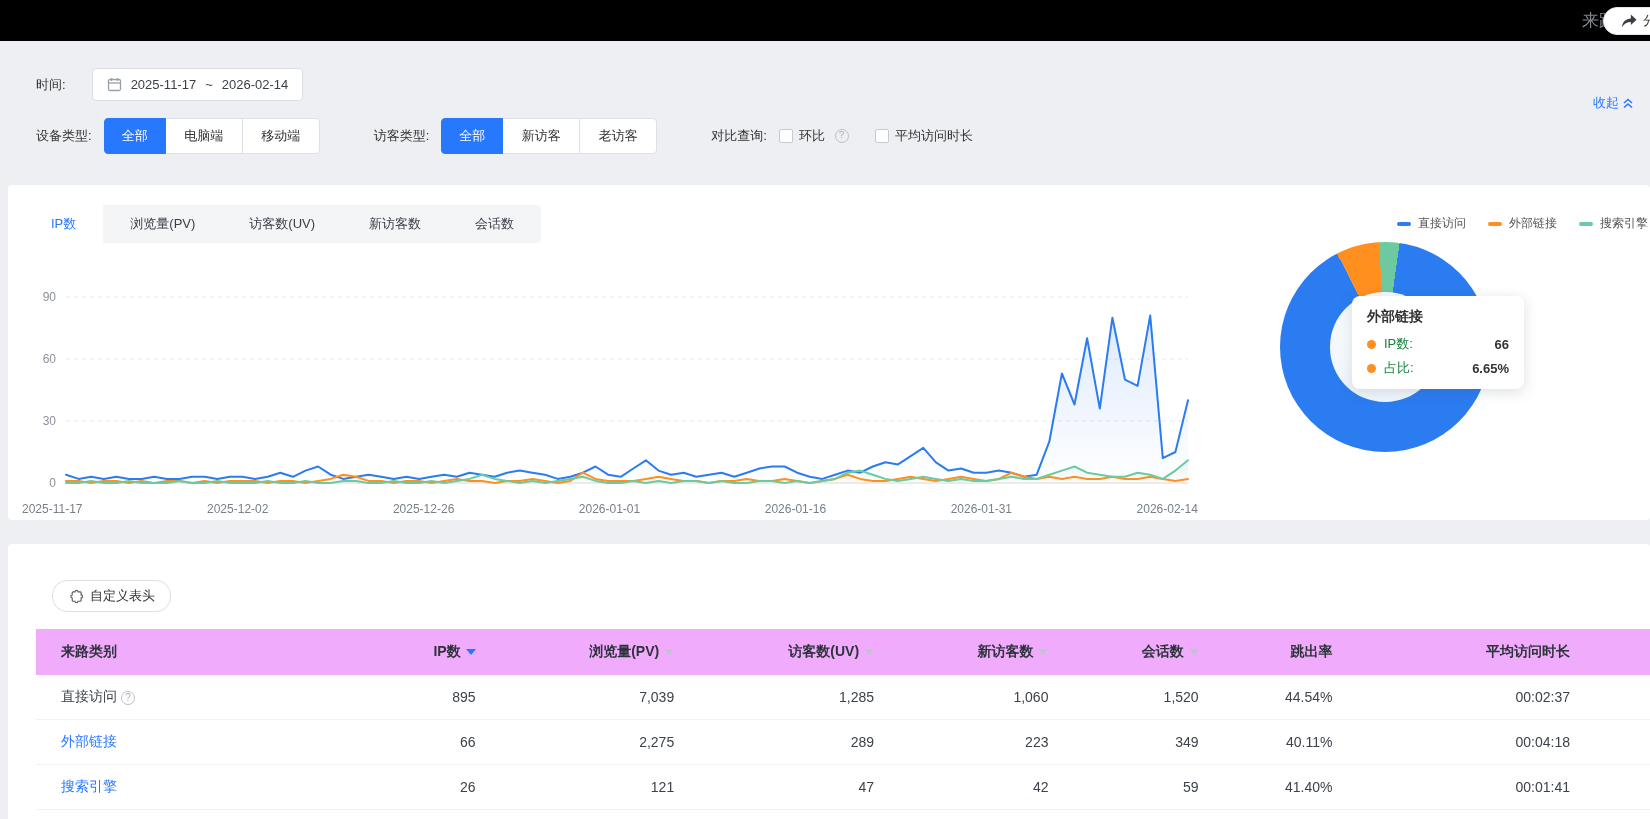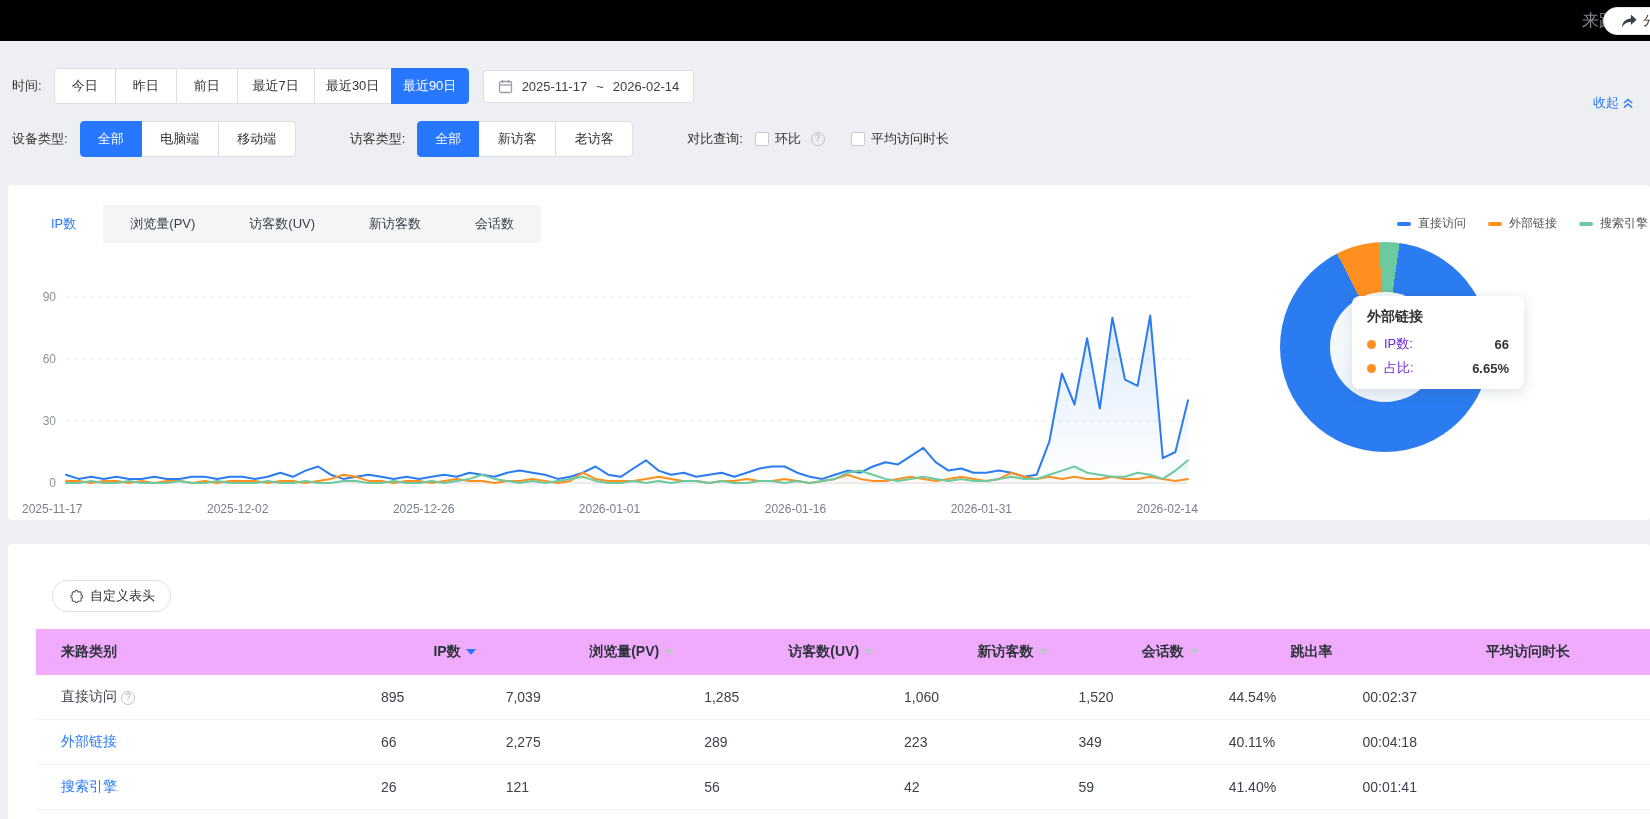--- a/index.html
+++ b/index.html
@@ -9,21 +9,21 @@
   
   .topbar { position:relative; background:#000000; height:42px; line-height:42px; padding-left:21px; border-bottom:1px solid #eceef1;text-align:right; }
   .page-title { font-size:17px; color:#83878f; }
   .share-pill { position:absolute; top:7px; right:-36px; background:#fff; border:1px solid #e4e6ea; border-radius:16px;
     padding:5px 16px; display:flex; align-items:center; gap:6px; line-height:16px; box-shadow:0 1px 4px rgba(0,0,0,.08); cursor:pointer; }
   .share-pill svg { display:block; }
 
   
   .filters { position:relative; padding:26px 0 0 12px; height:143px; }
   .collapse-link { position:absolute; top:52px; right:16px; color:#2878ff; cursor:pointer; display:flex; align-items:center; gap:3px; }
-  .filter-row { display:flex; align-items:center; margin-bottom:17px; }
+  .filter-row { display:flex; align-items:center; margin-bottom:17px;margin-left:24px; }
   .flabel { margin-right:12px; color:#333; }
   .btn-group { display:flex; }
   .fbtn { background:#fff; border:1px solid #dcdfe6; padding:8px 0; width:62px; text-align:center; margin-left:-1px;
     cursor:pointer; color:#333; position:relative; }
   .btn-group .fbtn:first-child { border-radius:4px 0 0 4px; margin-left:0; }
   .btn-group .fbtn:last-child { border-radius:0 4px 4px 0; }
   .fbtn.wide { width:78px; }
   .fbtn.active { background:#2878ff; border-color:#2878ff; color:#fff; border-radius:4px; z-index:1; }
   .date-box { display:flex; align-items:center; gap:9px; border:1px solid #dcdfe6; border-radius:4px; background:#fff;
     padding:8px 14px; margin-left:14px; color:#3a3f47; cursor:pointer; }
@@ -56,31 +56,31 @@
 
   
   .donut { position:absolute; left:1272px; top:57px; width:210px; height:210px; border-radius:50%; }
   .donut::after { content:""; position:absolute; left:24%; top:24%; width:52%; height:52%; border-radius:50%;
     background:radial-gradient(circle at 50% 40%, #fbfdff 30%, #e9f2fb 100%); }
   .tooltip { position:absolute; left:1344px; top:111px; width:172px; background:#fff; border-radius:8px;
     box-shadow:0 3px 14px rgba(60,70,90,.18); padding:12px 15px 12px; z-index:2; }
   .tooltip-title { font-weight:bold; font-size:14px; color:#333; margin-bottom:9px; }
   .tt-row { display:flex; align-items:center; margin-top:6px; }
   .tt-dot { width:9px; height:9px; border-radius:50%; margin-right:8px; flex:none; }
-  .tt-label { color:#6d28d9; }
+  .tt-label { color:#15803d; }
   .tt-value { margin-left:auto; font-weight:bold; color:#333; }
 
   
   .custom-btn { margin-left:16px; display:inline-flex; align-items:center; gap:7px; background:#fff;
     border:1px solid #dcdfe6; border-radius:15px; padding:6px 15px; cursor:pointer; color:#333; }
   table { width:100%; border-collapse:collapse; margin-top:17px; font-size:14px; }
   th { background:#f0abfc; font-weight:bold; color:#2e333b; text-align:right; padding:14px 24px 14px 6px; white-space:nowrap; }
   th.first, td.first { text-align:left; padding-left:25px; }
   th.last, td.last { padding-right:80px; }
-  td { text-align:left; padding:13px 24px 13px 6px; border-bottom:1px solid #f0f2f5; color:#3c424b; }
+  td { text-align:right; padding:13px 24px 13px 6px; border-bottom:1px solid #f0f2f5; color:#3c424b; }
   .caret { display:inline-block; width:0; height:0; border-left:5px solid transparent; border-right:5px solid transparent;
     border-top:6px solid #c0c4cc; margin-left:5px; vertical-align:1px; }
   .caret.active { border-top-color:#2878ff; }
   .link { color:#2878ff; cursor:pointer; }
   col.c-cat { width:21%; }
 </style>
 </head>
 <body>
 
 <div class="topbar">
@@ -97,28 +97,20 @@
   <div class="collapse-link">
     <span>收起</span>
     <svg width="12" height="13" viewBox="0 0 12 13">
       <path d="M2 6 L6 2.5 L10 6" fill="none" stroke="#2878ff" stroke-width="1.6"></path>
       <path d="M2 10.5 L6 7 L10 10.5" fill="none" stroke="#2878ff" stroke-width="1.6"></path>
     </svg>
   </div>
 
   <div class="filter-row">
     <span class="flabel">时间:</span>
-    <div class="btn-group" id="time-group">
-        <div class="fbtn">今日</div>
-        <div class="fbtn">昨日</div>
-        <div class="fbtn">前日</div>
-        <div class="fbtn wide">最近7日</div>
-        <div class="fbtn wide">最近30日</div>
-        <div class="fbtn active wide">最近90日</div>
-      </div>
     <div class="date-box">
       <svg width="15" height="15" viewBox="0 0 15 15">
         <rect x="1.5" y="2.5" width="12" height="11" rx="1.5" fill="none" stroke="#9aa0a8" stroke-width="1.3"></rect>
         <line x1="4.5" y1="1" x2="4.5" y2="4" stroke="#9aa0a8" stroke-width="1.3"></line>
         <line x1="10.5" y1="1" x2="10.5" y2="4" stroke="#9aa0a8" stroke-width="1.3"></line>
         <line x1="1.5" y1="6" x2="13.5" y2="6" stroke="#9aa0a8" stroke-width="1.3"></line>
       </svg>
       <span>2025-11-17</span>
       <span>~</span>
       <span>2026-02-14</span>
@@ -283,21 +275,21 @@
           <td>289</td>
           <td>223</td>
           <td>349</td>
           <td>40.11%</td>
           <td class="last">00:04:18</td>
         </tr>
         <tr>
           <td class="first"><span class="link">搜索引擎</span></td>
           <td>26</td>
           <td>121</td>
-          <td>56</td>
+          <td>47</td>
           <td>42</td>
           <td>59</td>
           <td>41.40%</td>
           <td class="last">00:01:41</td>
         </tr>
       </tbody>
   </table>
 </div>
 
 </body></html>

